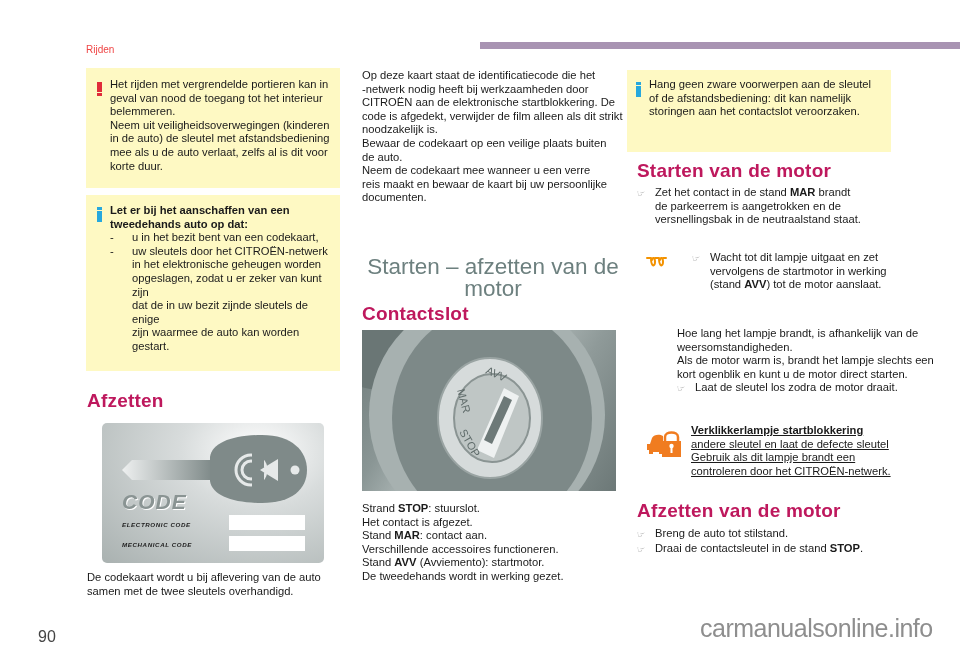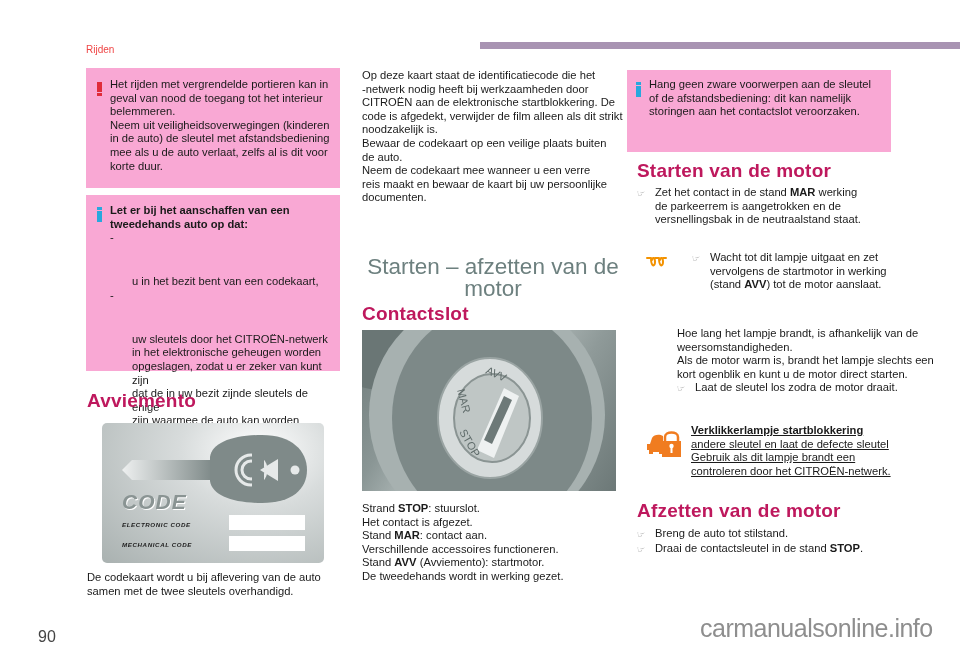--- a/index.html
+++ b/index.html
@@ -7,34 +7,34 @@
     width: 960px; height: 649px; position: relative; overflow: hidden;
     background: #ffffff; color: #1a1a1a;
     font-family: "Liberation Sans", "DejaVu Sans", sans-serif;
   }
   .abs { position: absolute; }
   .section-label { left: 86px; top: 44px; font-size: 10px; color: #ef4444; }
   .header-bar { left: 480px; top: 42px; width: 480px; height: 7px; background: #a893b2; }
   .page-number { left: 38px; top: 628px; font-size: 16px; color: #444; font-weight: normal; }
   .watermark { left: 700px; top: 614px; font-size: 25px; color: #8e8e8e; letter-spacing: -0.5px; }
 
-  .box { background: #f9a8d4; }
+  .box { background: #fef9c3; }
   .box-text { font-size: 11.2px; line-height: 13.6px; color: #1a1a1a; }
   .box-text p { margin: 0; }
   .warn-icon { width: 5px; height: 14px; position: absolute; }
   .warn-icon .bar { width: 5px; height: 10px; background: #e02c3a; }
   .warn-icon .dot { width: 5px; height: 3px; background: #e02c3a; margin-top: 1px; }
   .info-icon { width: 5px; position: absolute; }
   .info-icon .dot { width: 5px; height: 3px; background: #27a8dd; }
   .info-icon .bar { width: 5px; height: 11px; background: #27a8dd; margin-top: 1px; }
 
   .bold { font-weight: bold; }
   .list-row { display: flex; }
   .list-dash { width: 22px; flex: none; }
-  .list-body { flex: 1; margin-top: 44px; }
+  .list-body { flex: 1; }
 
   .h2 { font-size: 19px; font-weight: bold; color: #be185d; letter-spacing: 0.2px; }
   .h1-grey { font-size: 22.5px; line-height: 22px; color: #6d807f; font-weight: normal; }
   .body-text { font-size: 11.2px; line-height: 13.6px; color: #1a1a1a; }
   .body-text p { margin: 0; }
 
   .bullet-row { display: flex; }
   .bullet-glyph { width: 18px; flex: none; font-size: 9px; color: #777; padding-top: 1px; }
   .bullet-body { flex: 1; }
 
@@ -95,21 +95,21 @@
         <p>uw sleutels door het CITROËN-netwerk</p>
         <p>in het elektronische geheugen worden</p>
         <p>opgeslagen, zodat u er zeker van kunt zijn</p>
         <p>dat de in uw bezit zijnde sleutels de enige</p>
         <p>zijn waarmee de auto kan worden gestart.</p>
       </div>
     </div>
   </div>
 </div>
 
-<div class="abs h2" style="left:87px;top:390px;">Avviemento</div>
+<div class="abs h2" style="left:87px;top:390px;">Afzetten</div>
 
 <div class="abs code-card">
   <svg width="222" height="140" style="position:absolute;left:0;top:0;">
     <defs>
       <linearGradient id="blade" x1="0" x2="1" y1="0" y2="0">
         <stop offset="0" stop-color="#eef0f0"></stop>
         <stop offset="1" stop-color="#7f8a89"></stop>
       </linearGradient>
     </defs>
     <polygon points="20,47 30,37 110,37 110,57 30,57" fill="url(#blade)"></polygon>
@@ -187,21 +187,21 @@
     <p>storingen aan het contactslot veroorzaken.</p>
   </div>
 </div>
 
 <div class="abs h2" style="left:637px;top:160px;">Starten van de motor</div>
 
 <div class="abs body-text" style="left:637px;top:186px;width:260px;">
   <div class="bullet-row">
     <span class="bullet-glyph">☞</span>
     <div class="bullet-body">
-      <p><span>Zet het contact in de stand </span><span class="bold">MAR</span><span> werking</span></p>
+      <p><span>Zet het contact in de stand </span><span class="bold">MAR</span><span> brandt</span></p>
       <p>de parkeerrem is aangetrokken en de</p>
       <p>versnellingsbak in de neutraalstand staat.</p>
     </div>
   </div>
 </div>
 
 <svg class="abs" style="left:645px;top:254px;" width="22" height="14" viewBox="0 0 22 14">
   <path d="M2,4 L6,4 M6,4 C6,13 10,13 10,8 C10,3 7,3 7,6 M10,4 L14,4 M14,4 C14,13 18,13 18,8 C18,3 15,3 15,6 M18,4 L21,4" fill="none" stroke="#f39200" stroke-width="2" stroke-linecap="round"></path>
 </svg>
 

